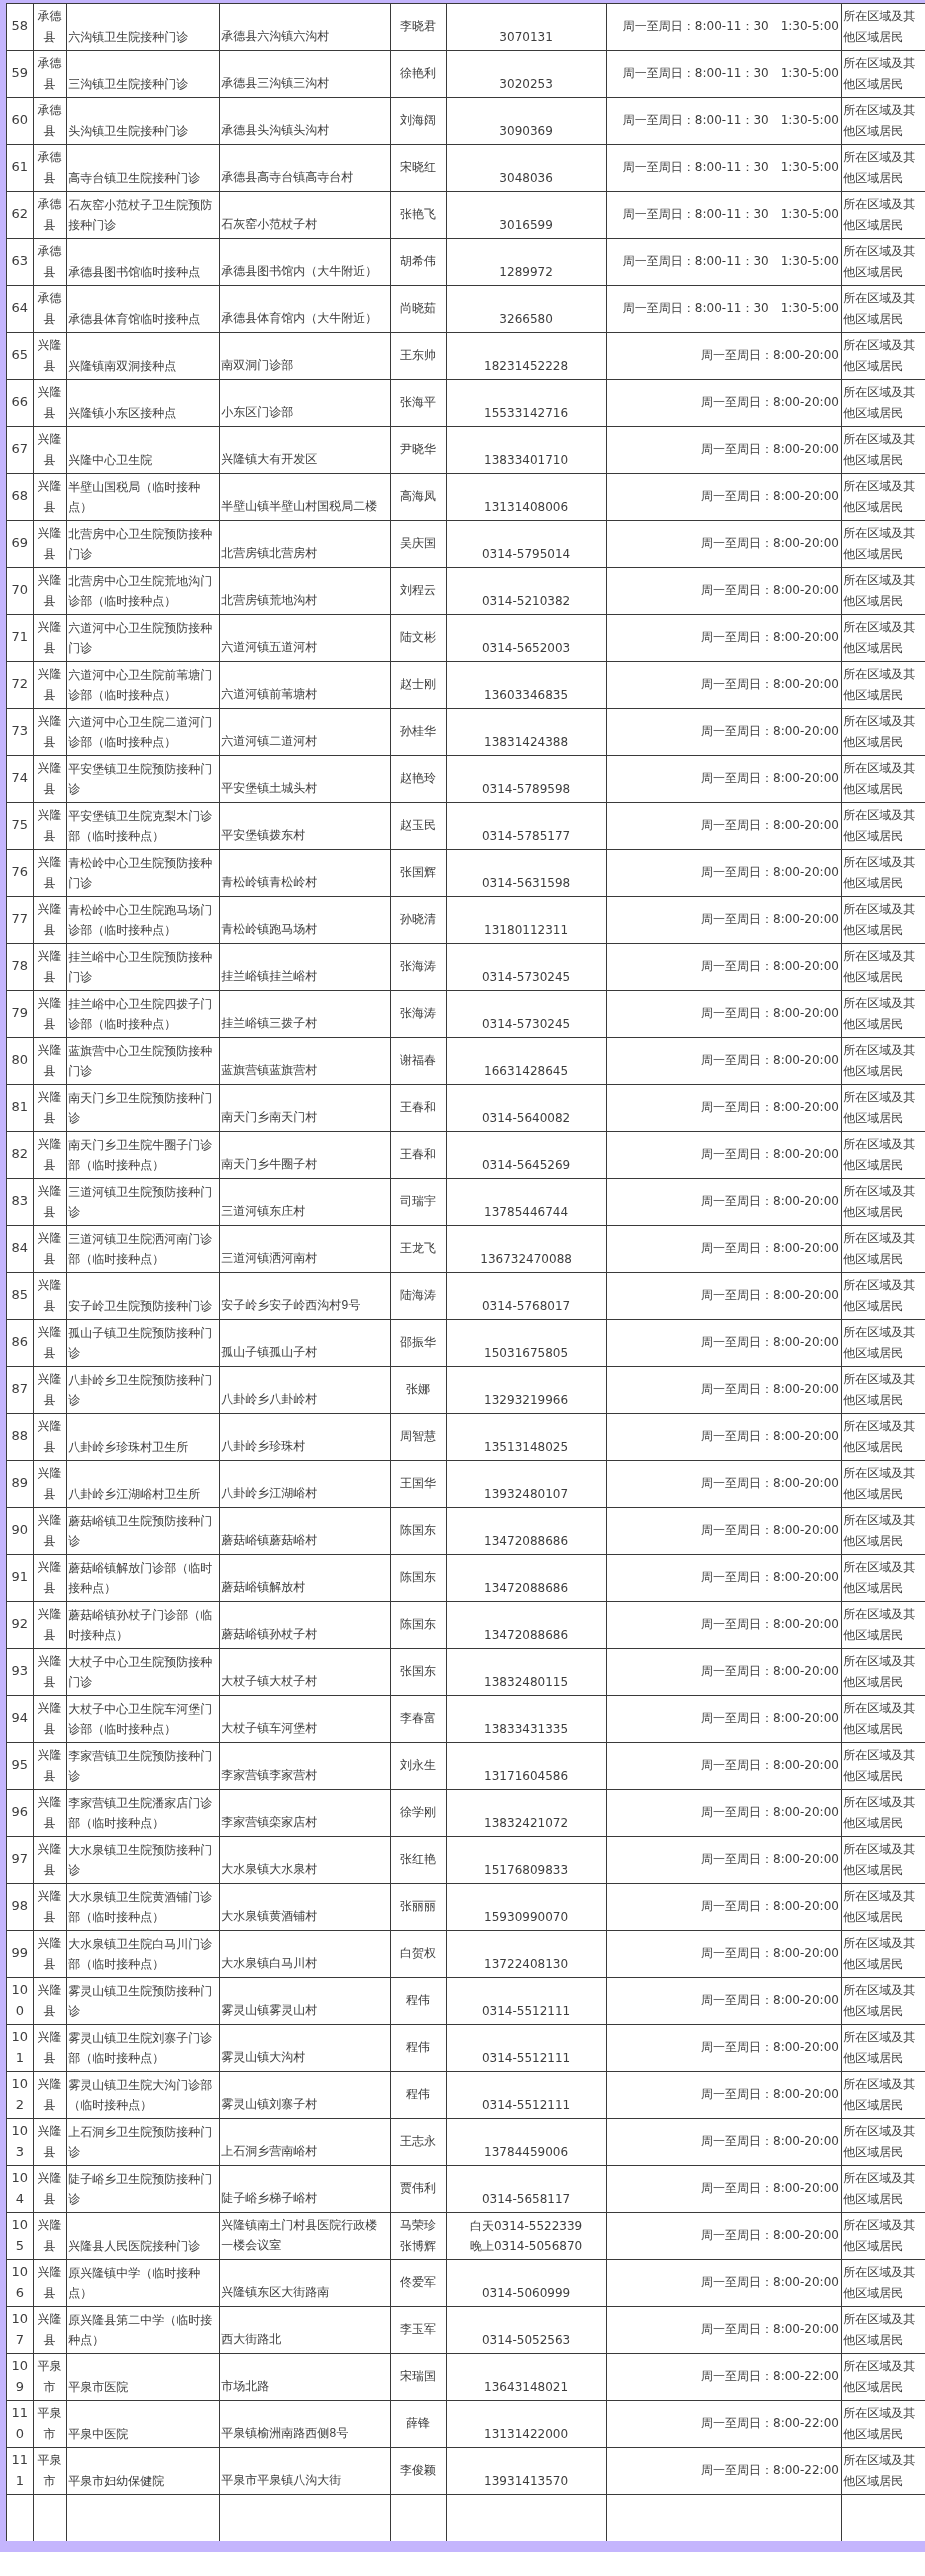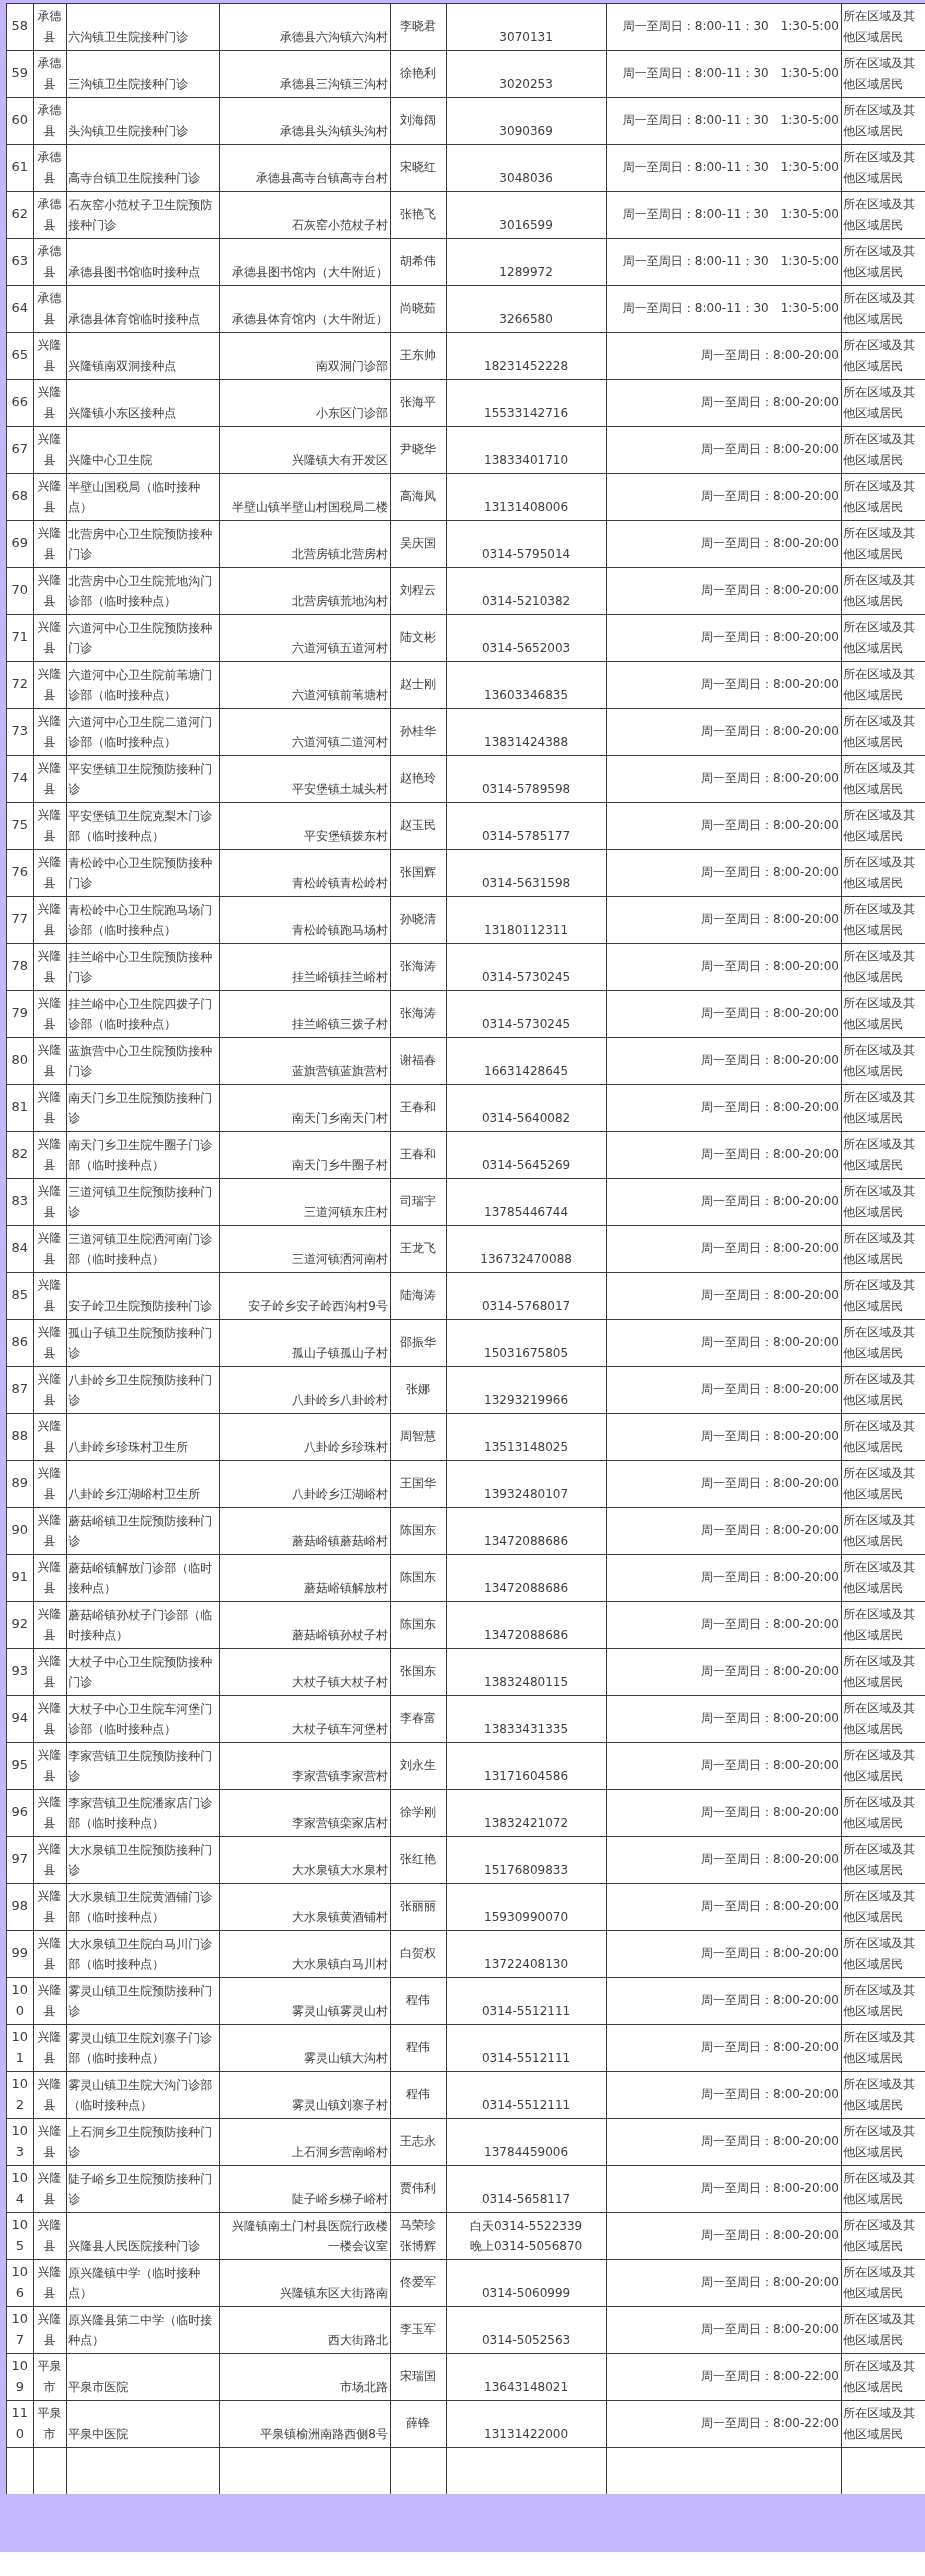--- a/index.html
+++ b/index.html
@@ -34,21 +34,21 @@
   .col-name   { width: 153px; }
   .col-addr   { width: 171px; }
   .col-contact{ width: 56px; }
   .col-phone  { width: 160px; }
   .col-hours  { width: 235px; }
   .col-scope  { width: 84px; }
 
   td.c-no      { text-align: center; vertical-align: middle; font-size: 13px; padding: 0; }
   td.c-county  { text-align: center; vertical-align: middle; padding: 0 3.4px; margin-top: 7px; }
   td.c-name    { text-align: left;   vertical-align: bottom; padding: 0.9px 1.7px 4.3px 2.6px; }
-  td.c-addr    { text-align: right;   vertical-align: bottom; padding: 0.9px 1.7px 4.3px 3.4px; }
+  td.c-addr    { text-align: left;   vertical-align: bottom; padding: 0.9px 1.7px 4.3px 3.4px; font-family: Liberation Mono, monospace; }
   td.c-contact { text-align: center; vertical-align: middle; white-space: pre-line; word-break: keep-all; }
   td.c-phone   { text-align: center; vertical-align: bottom; padding-bottom: 5.1px; white-space: pre-line; word-break: keep-all; margin-top: 19px; }
   td.c-hours   { text-align: right;   vertical-align: middle; padding-left: 3.4px; word-break: keep-all; }
   td.c-scope   { text-align: left;   vertical-align: middle; padding: 1.7px 1.7px 1.7px 2.6px; }
 
   tr.partial-row { height: 34px; }
   tr.partial-row td { border-bottom: none; }
 </style>
 </head>
 <body>
@@ -581,20 +581,30 @@
         <tr>
     <td class="c-no">110</td>
     <td class="c-county">平泉市</td>
     <td class="c-name">平泉中医院</td>
     <td class="c-addr">平泉镇榆洲南路西侧8号</td>
     <td class="c-contact">薛锋</td>
     <td class="c-phone">13131422000</td>
     <td class="c-hours">周一至周日：8:00-22:00</td>
     <td class="c-scope">所在区域及其他区域居民</td>
   </tr>
+        <tr>
+    <td class="c-no">111</td>
+    <td class="c-county">平泉市</td>
+    <td class="c-name">平泉市妇幼保健院</td>
+    <td class="c-addr">平泉市平泉镇八沟大街</td>
+    <td class="c-contact">李俊颖</td>
+    <td class="c-phone">13931413570</td>
+    <td class="c-hours">周一至周日：8:00-22:00</td>
+    <td class="c-scope">所在区域及其他区域居民</td>
+  </tr>
         <tr class="partial-row">
     <td class="c-no"></td>
     <td class="c-county"></td>
     <td class="c-name"></td>
     <td class="c-addr"></td>
     <td class="c-contact"></td>
     <td class="c-phone"></td>
     <td class="c-hours"></td>
     <td class="c-scope"></td>
   </tr>

